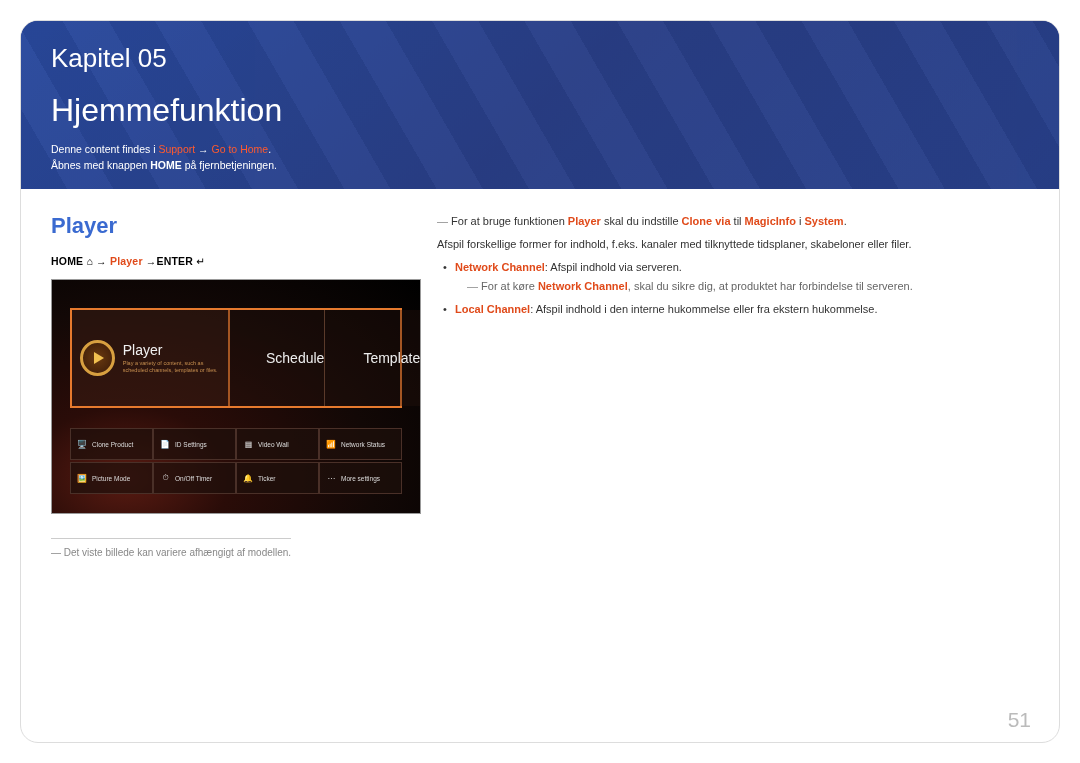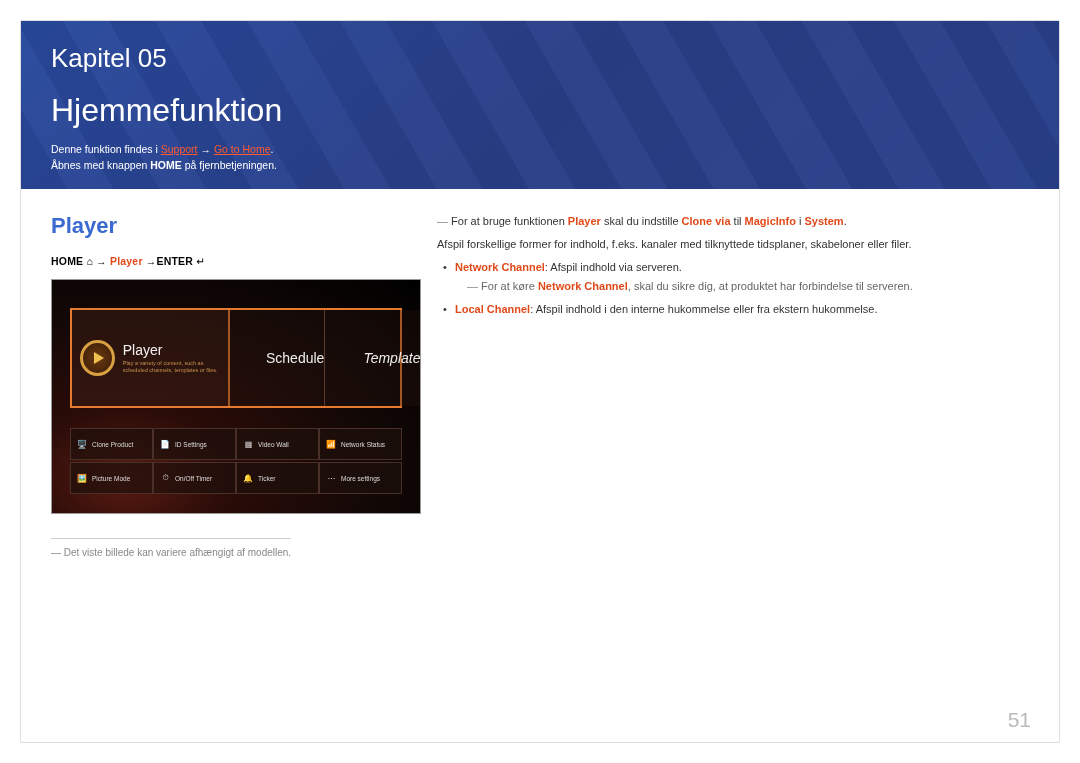--- a/index.html
+++ b/index.html
@@ -8,21 +8,21 @@
     background: #fff;
     width: 1080px;
     height: 763px;
     position: relative;
     overflow: hidden;
   }
   .page-border {
     position: absolute;
     top: 20px; left: 20px; right: 20px; bottom: 20px;
     border: 1px solid #ddd;
-    border-radius: 2px;
+    border-radius: 18px;
     overflow: hidden;
   }
   .header-band {
     background: linear-gradient(135deg, #2a4a9a 0%, #2a3a7a 50%, #2a4a9a 100%);
     background-color: #2c3e8a;
     padding: 22px 30px 18px 30px;
     color: #fff;
     position: relative;
   }
   .header-band::before {
@@ -30,21 +30,21 @@
     position:absolute; inset:0;
     background:
       repeating-linear-gradient(60deg, rgba(0,0,0,0.08) 0 40px, rgba(255,255,255,0.04) 40px 80px),
       linear-gradient(135deg,#2a4aa0,#283a80);
     opacity:0.6;
   }
   .header-band > * { position: relative; }
   .chapter-line { font-size: 26px; font-weight: 300; }
   .chapter-title { font-size: 32px; font-weight: 400; margin-top: 18px; }
   .sub-line { font-size: 10.5px; margin-top: 14px; }
-  .sub-line .hl { color: #ff5a2e; text-decoration: underline; }
+  .sub-line .hl { color: #ff5a2e; }
   .sub-line2 { font-size: 10.5px; margin-top: 4px; }
   .sub-line2 b { font-weight: 700; }
   .content {
     display: flex;
     padding: 24px 30px 10px 30px;
     gap: 16px;
   }
   .left-col { width: 370px; flex-shrink: 0; }
   .right-col { flex: 1; font-size: 11px; color: #333; line-height: 1.55; }
   .section-title { color: #3a6ad0; font-size: 22px; font-weight: 600; margin-bottom: 16px; }
@@ -78,21 +78,21 @@
   }
   .tile.selected {
     border: 2px solid #e67a2e;
     margin: -2px;
     background: rgba(60,30,20,0.5);
     flex: 0 0 160px;
     justify-content: flex-start;
     padding-left: 8px;
   }
   .tile.mid { flex: 0 0 88px; }
-  .tile.right { flex: 0 0 86px; border-right:none;font-style:italic; }
+  .tile.right { flex: 0 0 86px; border-right:none; }
   .play-icon-circle {
     width: 36px; height: 36px; border-radius: 50%;
     border: 3px solid #d8a040;
     display:flex; align-items:center; justify-content:center;
     margin-right: 8px;
     background: radial-gradient(circle,#6a3a10,#3a1a08);
   }
   .play-tri {
     width:0;height:0;
     border-left:10px solid #f0c050;
@@ -153,21 +153,21 @@
 
 <div class="page-border">
 
   <div class="header-band">
     <div class="chapter-line">
       <span>Kapitel</span>
       <span>05</span>
     </div>
     <div class="chapter-title">Hjemmefunktion</div>
     <div class="sub-line">
-      <span>Denne funktion findes i </span><span class="hl">Support</span><span> → </span><span class="hl">Go to Home</span><span>.</span>
+      <span>Denne content findes i </span><span class="hl">Support</span><span> → </span><span class="hl">Go to Home</span><span>.</span>
     </div>
     <div class="sub-line2">
       <span>Åbnes med knappen </span><b>HOME</b><span> på fjernbetjeningen.</span>
     </div>
   </div>
 
   <div class="content">
 
     <div class="left-col">
       <div class="section-title">Player</div>

